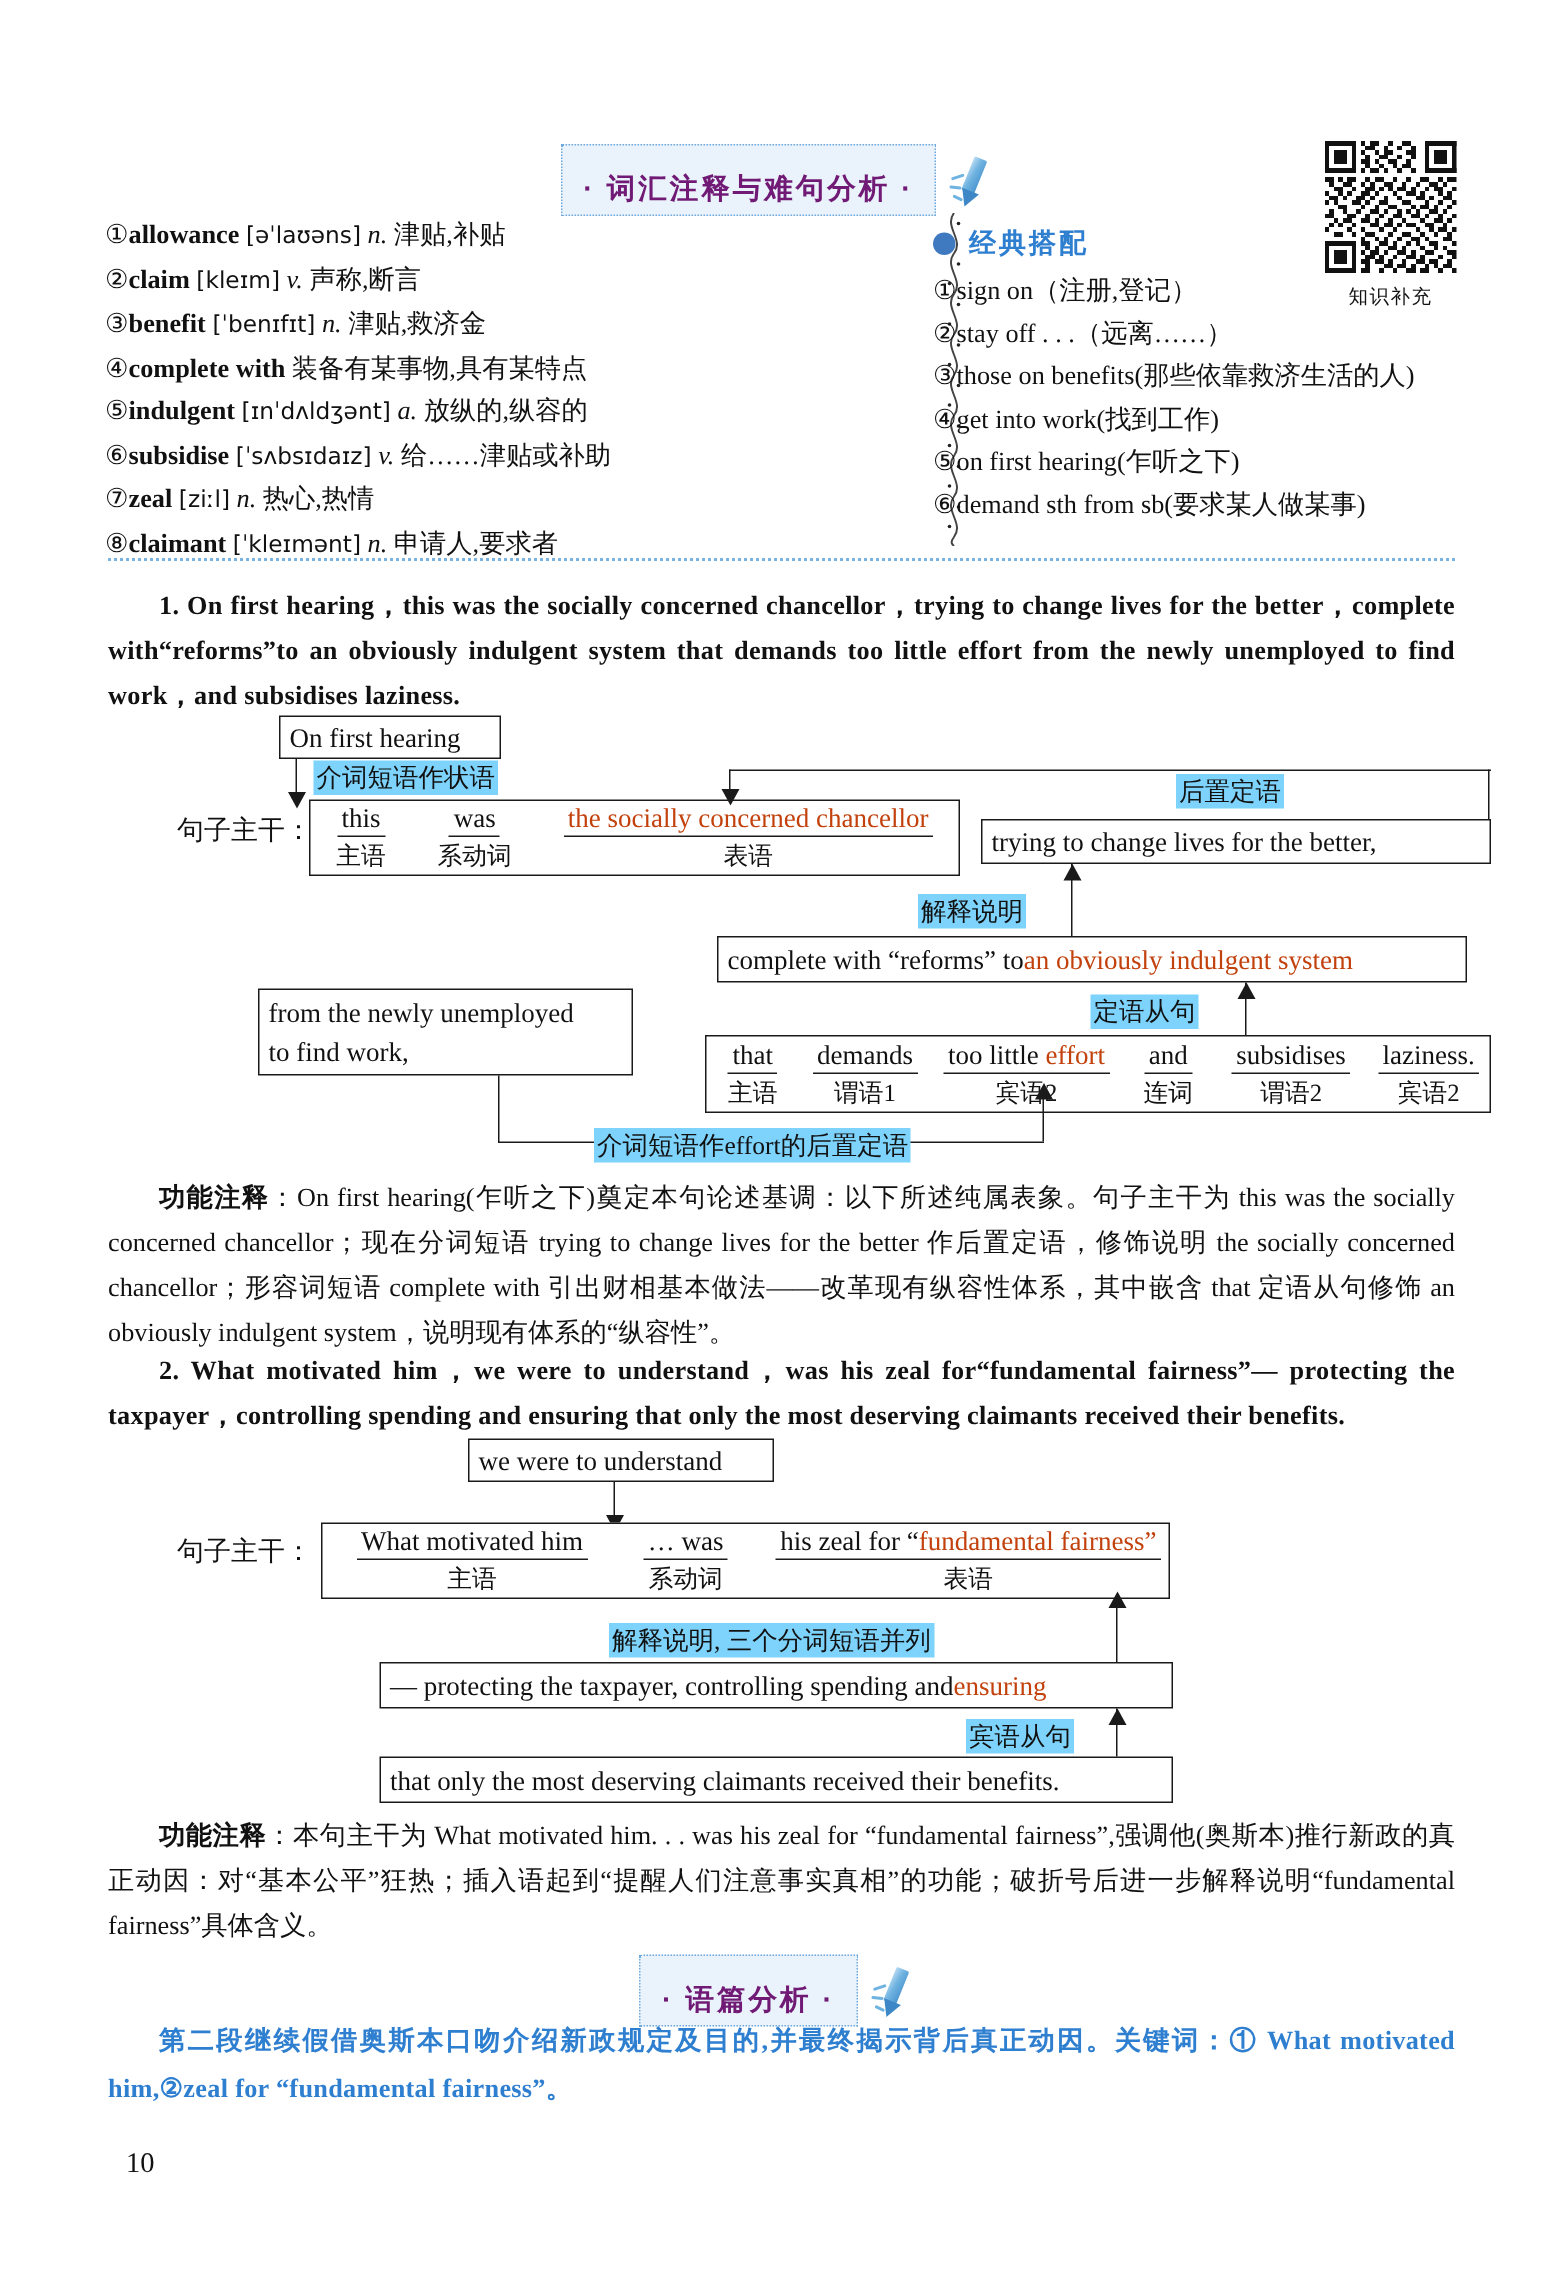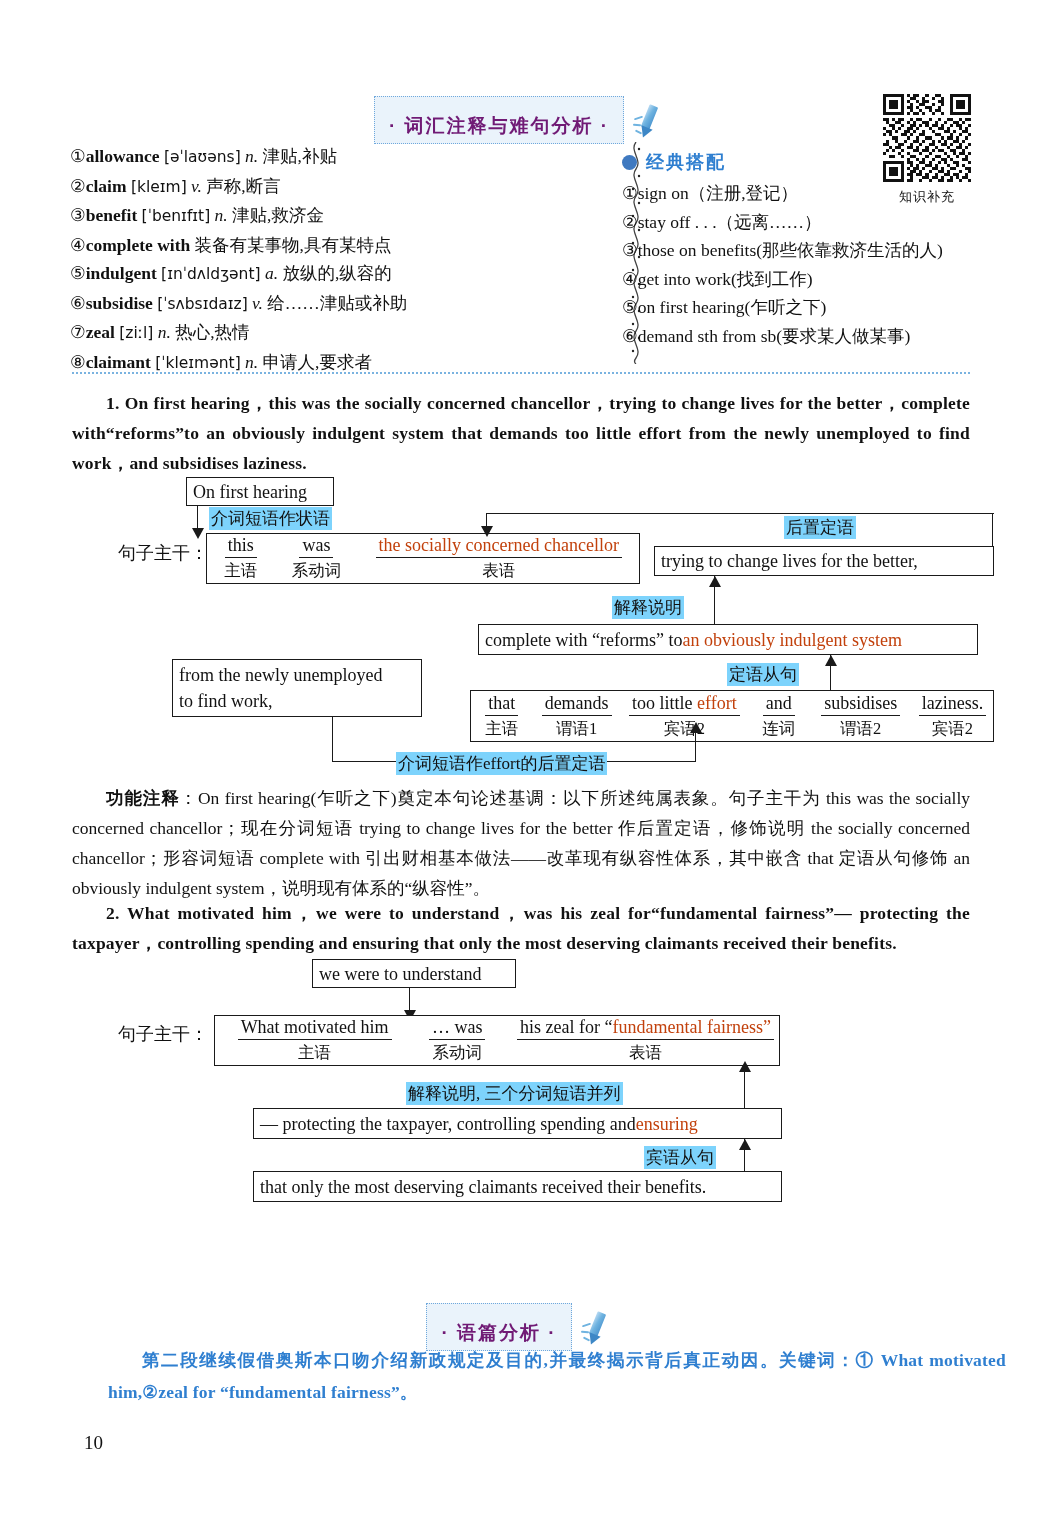--- a/index.html
+++ b/index.html
@@ -516,28 +516,31 @@
         <span class="blue">ensuring</span>
     </div>
 
     <div class="ln lnv" style="left:744px;top:1139px;height:34px;"></div>
     <div class="arrow-u" style="left:739px;top:1139px;"></div>
     <div class="lbl" style="left:644px;top:1146px;">宾语从句</div>
 
     <div class="bx" style="left:253px;top:1171px;width:529px;height:31px;">that only the most deserving claimants received their benefits.</div>
   </div>
 
+  <div class="para note" style="left:72px;top:1208px;width:898px;text-indent:34px;">
+    <b>功能注释</b><span>：本句主干为 What motivated him. . . was his zeal for “fundamental fairness”,强调他(奥斯本)推行新政的真正动因：对“基本公平”狂热；插入语起到“提醒人们注意事实真相”的功能；破折号后进一步解释说明“fundamental fairness”具体含义。</span>
+  </div>
 
   <div class="hdr" style="top:1303px">
     <div class="badge">· 语篇分析 ·</div>
     <div class="pen">
       <div class="body"></div>
         <div class="tip"></div>
       <div class="ray r1"></div>
         <div class="ray r2"></div>
         <div class="ray r3"></div>
     </div>
   </div>
 
-  <div class="para sent ddanalysis" style="left:72px;top:1344px;width:898px;text-indent:34px;line-height:32px;margin-left:36px;">第二段继续假借奥斯本口吻介绍新政规定及目的,并最终揭示背后真正动因。关键词：① What motivated him,②zeal for “fundamental fairness”。</div>
+  <div class="para sent ddanalysis" style="left:72px;top:1344px;width:898px;text-indent:34px;line-height:32px;">第二段继续假借奥斯本口吻介绍新政规定及目的,并最终揭示背后真正动因。关键词：① What motivated him,②zeal for “fundamental fairness”。</div>
 
   <div class="pageno">10</div>
 </div>
 
 </body></html>

